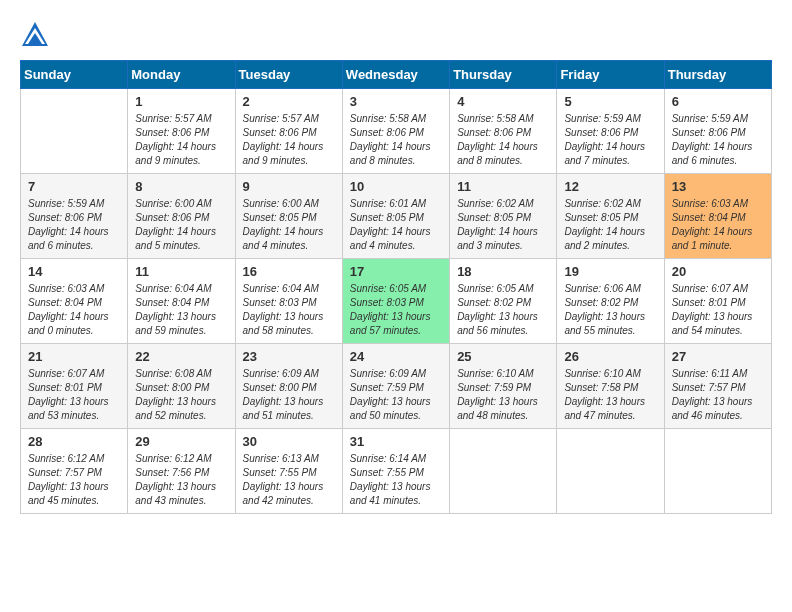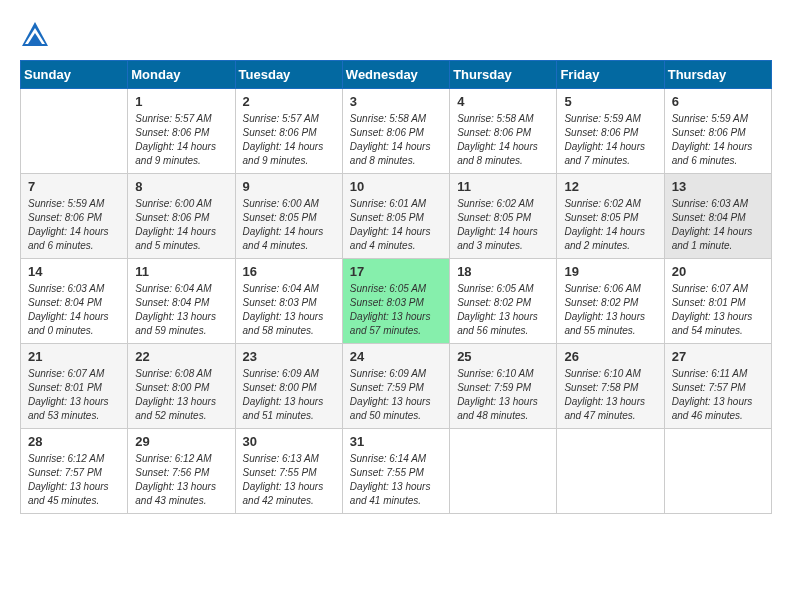--- a/index.html
+++ b/index.html
@@ -179,21 +179,21 @@
           <div class="day-info">Sunrise: 6:01 AM<br>Sunset: 8:05 PM<br>Daylight: 14 hours<br>and 4 minutes.</div>
         </td>
         <td style="background-color: rgb(245, 245, 245);">
           <span class="day-number">11</span>
           <div class="day-info">Sunrise: 6:02 AM<br>Sunset: 8:05 PM<br>Daylight: 14 hours<br>and 3 minutes.</div>
         </td>
         <td style="background-color: rgb(245, 245, 245);">
           <span class="day-number">12</span>
           <div class="day-info">Sunrise: 6:02 AM<br>Sunset: 8:05 PM<br>Daylight: 14 hours<br>and 2 minutes.</div>
         </td>
-        <td style="background-color: #e5e5e5;">
+        <td style="background-color: #fdba74;">
           <span class="day-number">13</span>
           <div class="day-info">Sunrise: 6:03 AM<br>Sunset: 8:04 PM<br>Daylight: 14 hours<br>and 1 minute.</div>
         </td>
       </tr>
       <tr>
         <td style="background-color: rgb(255, 255, 255);">
           <span class="day-number">14</span>
           <div class="day-info">Sunrise: 6:03 AM<br>Sunset: 8:04 PM<br>Daylight: 14 hours<br>and 0 minutes.</div>
         </td>
         <td style="background-color: rgb(255, 255, 255);">

